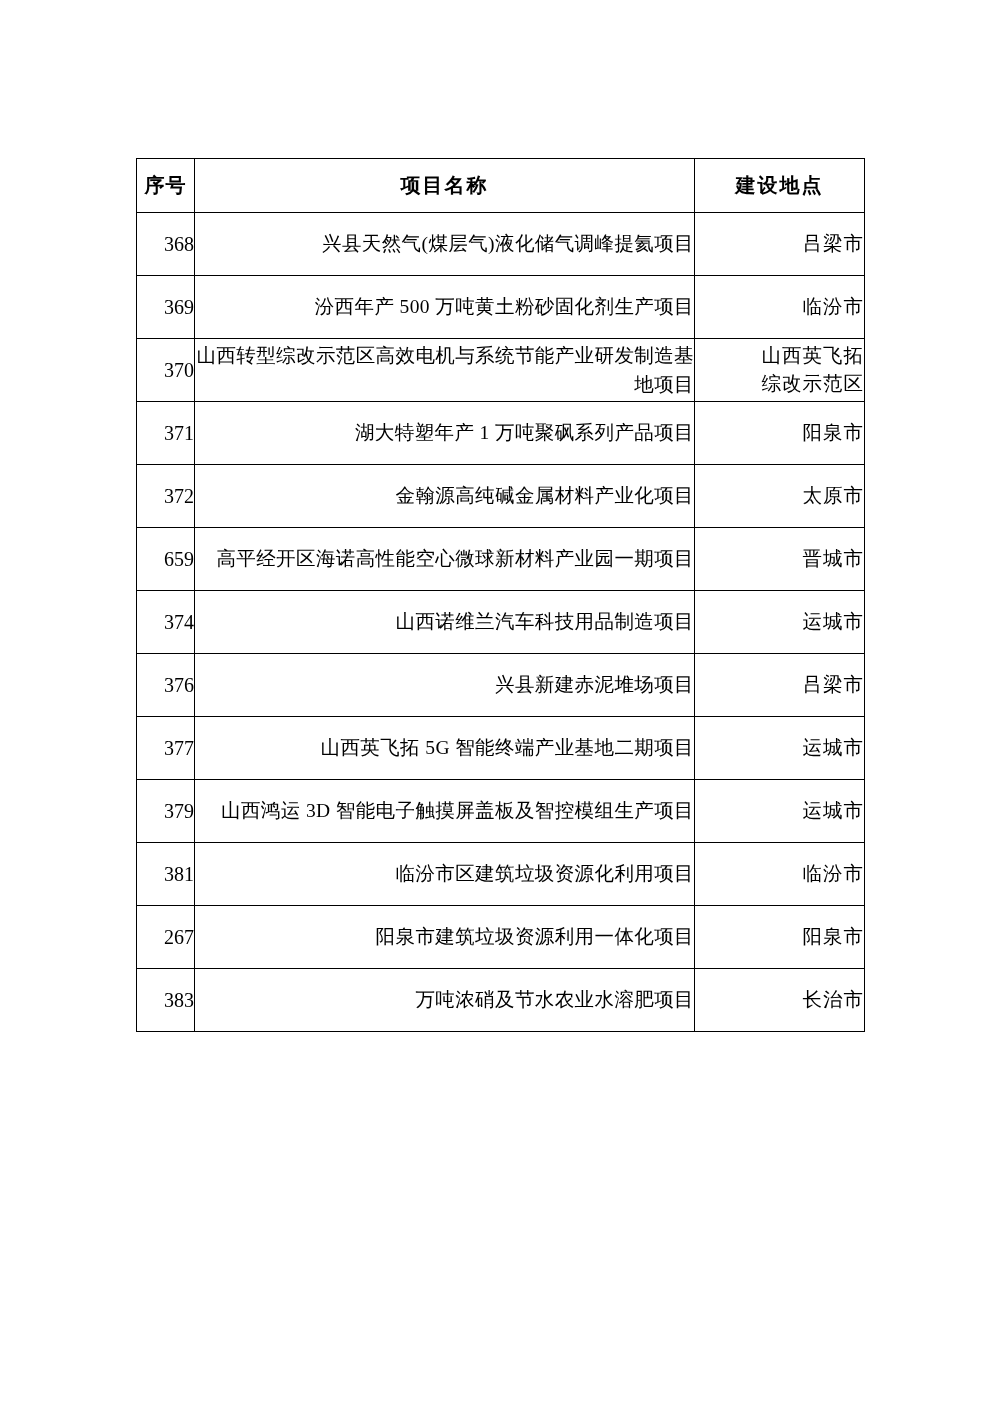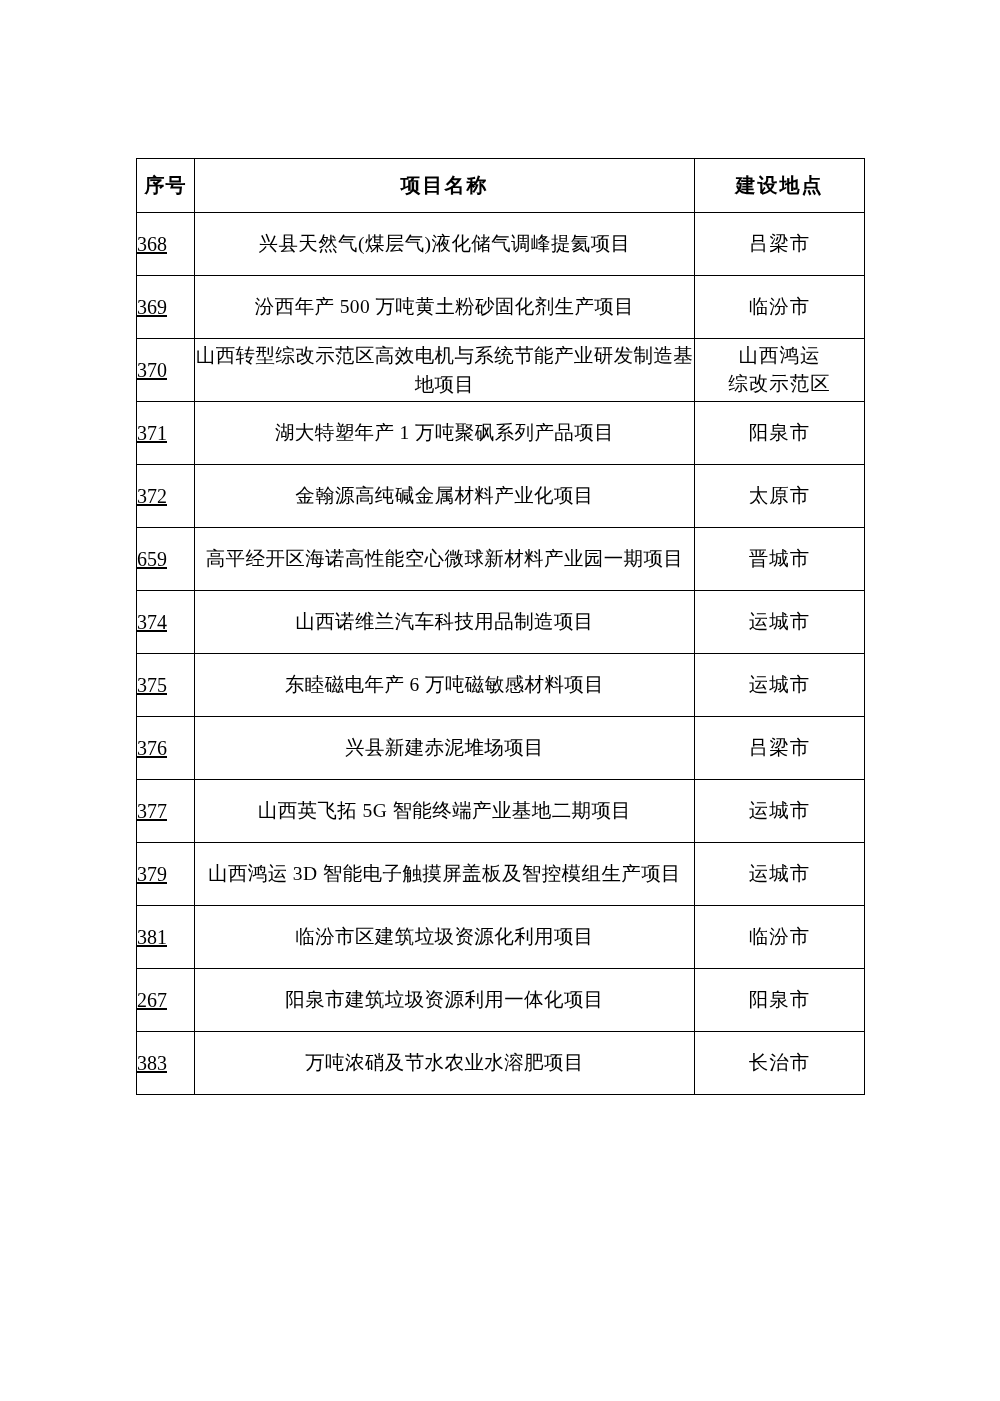--- a/index.html
+++ b/index.html
@@ -51,31 +51,30 @@
     letter-spacing: 2px;
     text-align: center;
   }
   thead th.h-no { letter-spacing: 1px; }
 
   tbody td {
     font-size: 19.5px;
     line-height: 1.5;
   }
   td.cell-no {
-    text-align: left;
+    text-align: right;
     font-size: 20px;
-    text-decoration: underline;
   }
   td.cell-name {
-    text-align: center;
+    text-align: right;
     padding: 9px 10px 9px 12px;
     letter-spacing: 0.4px;
   }
   td.cell-loc {
-    text-align: center;
+    text-align: right;
     letter-spacing: 1px;
     padding: 6px 4px;
   }
   td.cell-loc .loc-line {
     display: block;
     line-height: 1.45;
   }
   tr.r-one td { height: 62px; }
   tr.r-two td { height: 62px; }
 </style>
@@ -109,21 +108,21 @@
             <td class="cell-no">369</td>
             <td class="cell-name">汾西年产 500 万吨黄土粉砂固化剂生产项目</td>
             <td class="cell-loc">
               <span class="loc-line">临汾市</span>
             </td>
           </tr>
           <tr class="r-two">
             <td class="cell-no">370</td>
             <td class="cell-name">山西转型综改示范区高效电机与系统节能产业研发制造基地项目</td>
             <td class="cell-loc">
-              <span class="loc-line">山西鸿运</span>
+              <span class="loc-line">山西英飞拓</span>
               <span class="loc-line">综改示范区</span>
             </td>
           </tr>
           <tr class="r-one">
             <td class="cell-no">371</td>
             <td class="cell-name">湖大特塑年产 1 万吨聚砜系列产品项目</td>
             <td class="cell-loc">
               <span class="loc-line">阳泉市</span>
             </td>
           </tr>
@@ -137,27 +136,20 @@
           <tr class="r-two">
             <td class="cell-no">659</td>
             <td class="cell-name">高平经开区海诺高性能空心微球新材料产业园一期项目</td>
             <td class="cell-loc">
               <span class="loc-line">晋城市</span>
             </td>
           </tr>
           <tr class="r-one">
             <td class="cell-no">374</td>
             <td class="cell-name">山西诺维兰汽车科技用品制造项目</td>
-            <td class="cell-loc">
-              <span class="loc-line">运城市</span>
-            </td>
-          </tr>
-          <tr class="r-one">
-            <td class="cell-no">375</td>
-            <td class="cell-name">东睦磁电年产 6 万吨磁敏感材料项目</td>
             <td class="cell-loc">
               <span class="loc-line">运城市</span>
             </td>
           </tr>
           <tr class="r-one">
             <td class="cell-no">376</td>
             <td class="cell-name">兴县新建赤泥堆场项目</td>
             <td class="cell-loc">
               <span class="loc-line">吕梁市</span>
             </td>

